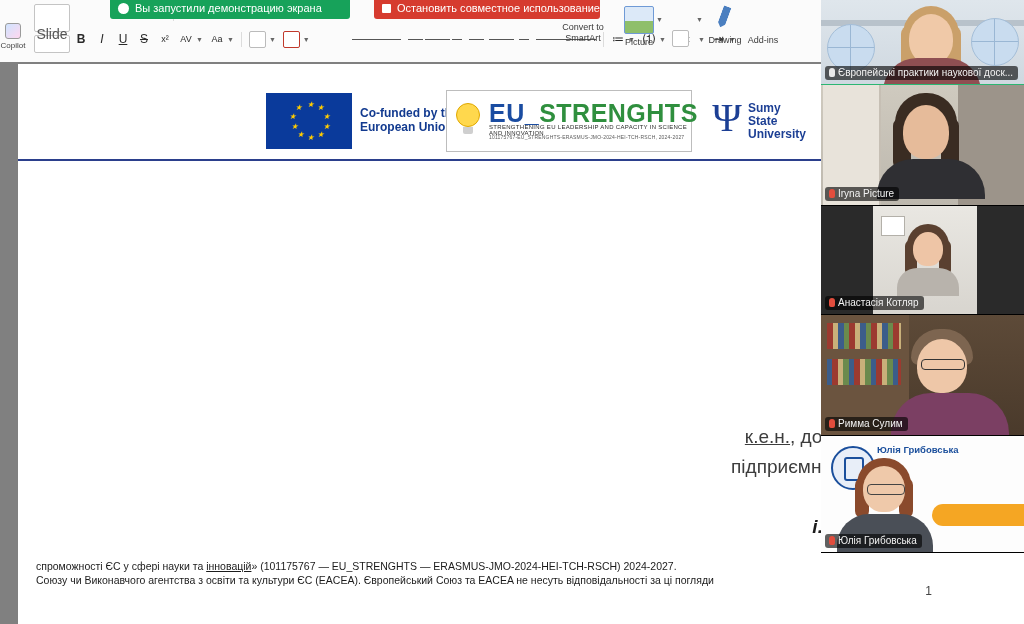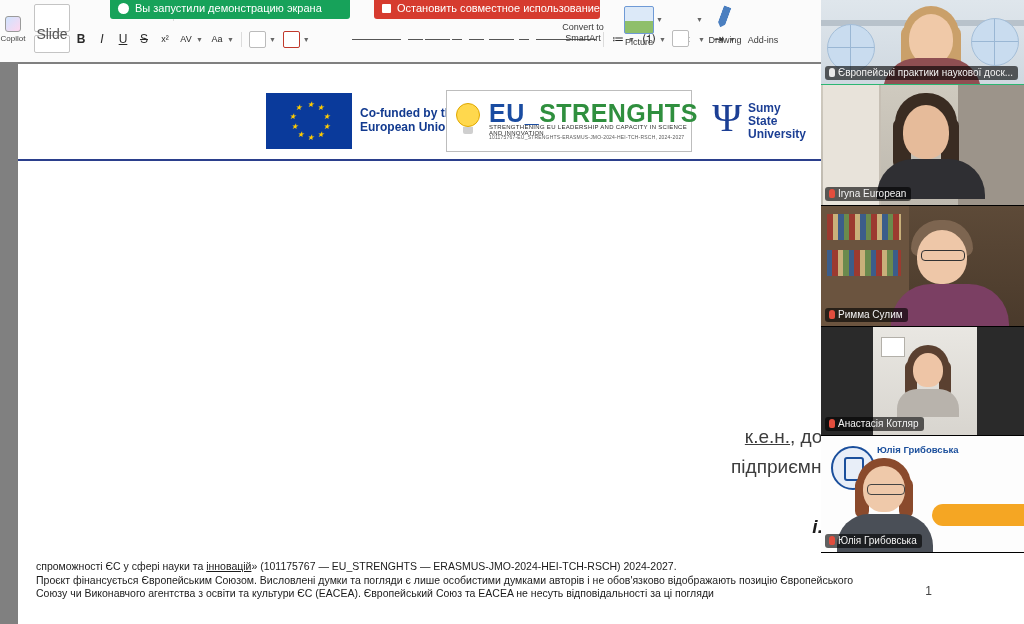--- a/index.html
+++ b/index.html
@@ -31,21 +31,21 @@
     background: #fbfbfb;
   }
   .copilot-box {
     position: absolute;
     left: 0; top: 0;
     width: 26px; height: 52px;
     text-align: center;
     font-size: 8px;
     color: #444;
     line-height: 10px;
-    padding-top: 16px;
+    padding-top: 23px;
     box-sizing: border-box;
   }
   .copilot-ico {
     width: 14px; height: 14px;
     margin: 0 auto 2px auto;
     border: 1px solid #9b9b9b;
     border-radius: 3px;
     background: linear-gradient(135deg,#cfe4ff,#ffd7ef);
   }
   .grp-slide {
@@ -617,21 +617,20 @@
         </div>
         <div>підприємництва та бізнес-ад</div>
         <div>Сумський держав</div>
         <div class="mail">i.koblianska@biem</div>
       </div>
 
       <div class="footer-note">
         <div>
           <span>спроможності ЄС у сфері науки та </span><span class="u">інновацій</span><span>» (101175767 — EU_STRENGHTS — ERASMUS-JMO-2024-HEI-TCH-RSCH) 2024-2027.</span>
         </div>
-        <div>Проєкт фінансується Європейським Союзом. Висловлені думки та погляди є лише особистими думками авторів і не обов'язково відображають позицію Європейського</div>
         <div>Союзу чи Виконавчого агентства з освіти та культури ЄС (EACEA). Європейський Союз та EACEA не несуть відповідальності за ці погляди</div>
       </div>
 
       <div class="page-num">1</div>
     </div>
   </div>
 
   <div class="zoom-strip">
 
     <div class="tile active" style="height:84px;">
@@ -656,54 +655,54 @@
         <div class="wall"></div>
           <div class="door"></div>
         <div class="hair"></div>
           <div class="hair-l"></div>
           <div class="hair-r"></div>
         <div class="head"></div>
           <div class="body"></div>
       </div>
       <div class="tile-name">
         <span class="mic-ico muted"></span>
-        <span>Iryna European</span>
-      </div>
-    </div>
-
-    <div class="tile" style="height:120px;">
-      <div class="tile-body t4">
-        <div class="shelf"></div>
-          <div class="books"></div>
-          <div class="books2"></div>
-        <div class="hair"></div>
-          <div class="head"></div>
-        <div class="glasses"></div>
-          <div class="body"></div>
-      </div>
-      <div class="tile-name">
-        <span class="mic-ico muted"></span>
-        <span>Римма Сулим</span>
+        <span>Iryna Picture</span>
       </div>
     </div>
 
     <div class="tile" style="height:108px;">
       <div class="tile-body t3">
         <div class="inner">
           <div class="pic"></div>
           <div class="hair"></div>
             <div class="hair-l"></div>
             <div class="hair-r"></div>
           <div class="head"></div>
             <div class="body"></div>
         </div>
       </div>
       <div class="tile-name">
         <span class="mic-ico muted"></span>
         <span>Анастасія Котляр</span>
+      </div>
+    </div>
+
+    <div class="tile" style="height:120px;">
+      <div class="tile-body t4">
+        <div class="shelf"></div>
+          <div class="books"></div>
+          <div class="books2"></div>
+        <div class="hair"></div>
+          <div class="head"></div>
+        <div class="glasses"></div>
+          <div class="body"></div>
+      </div>
+      <div class="tile-name">
+        <span class="mic-ico muted"></span>
+        <span>Римма Сулим</span>
       </div>
     </div>
 
     <div class="tile" style="height:116px;">
       <div class="tile-body t5">
         <div class="emblem"></div>
         <div class="ttl">Юлія Грибовська</div>
         <div class="ribbon2"></div>
         <div class="hair"></div>
           <div class="hair-l"></div>

